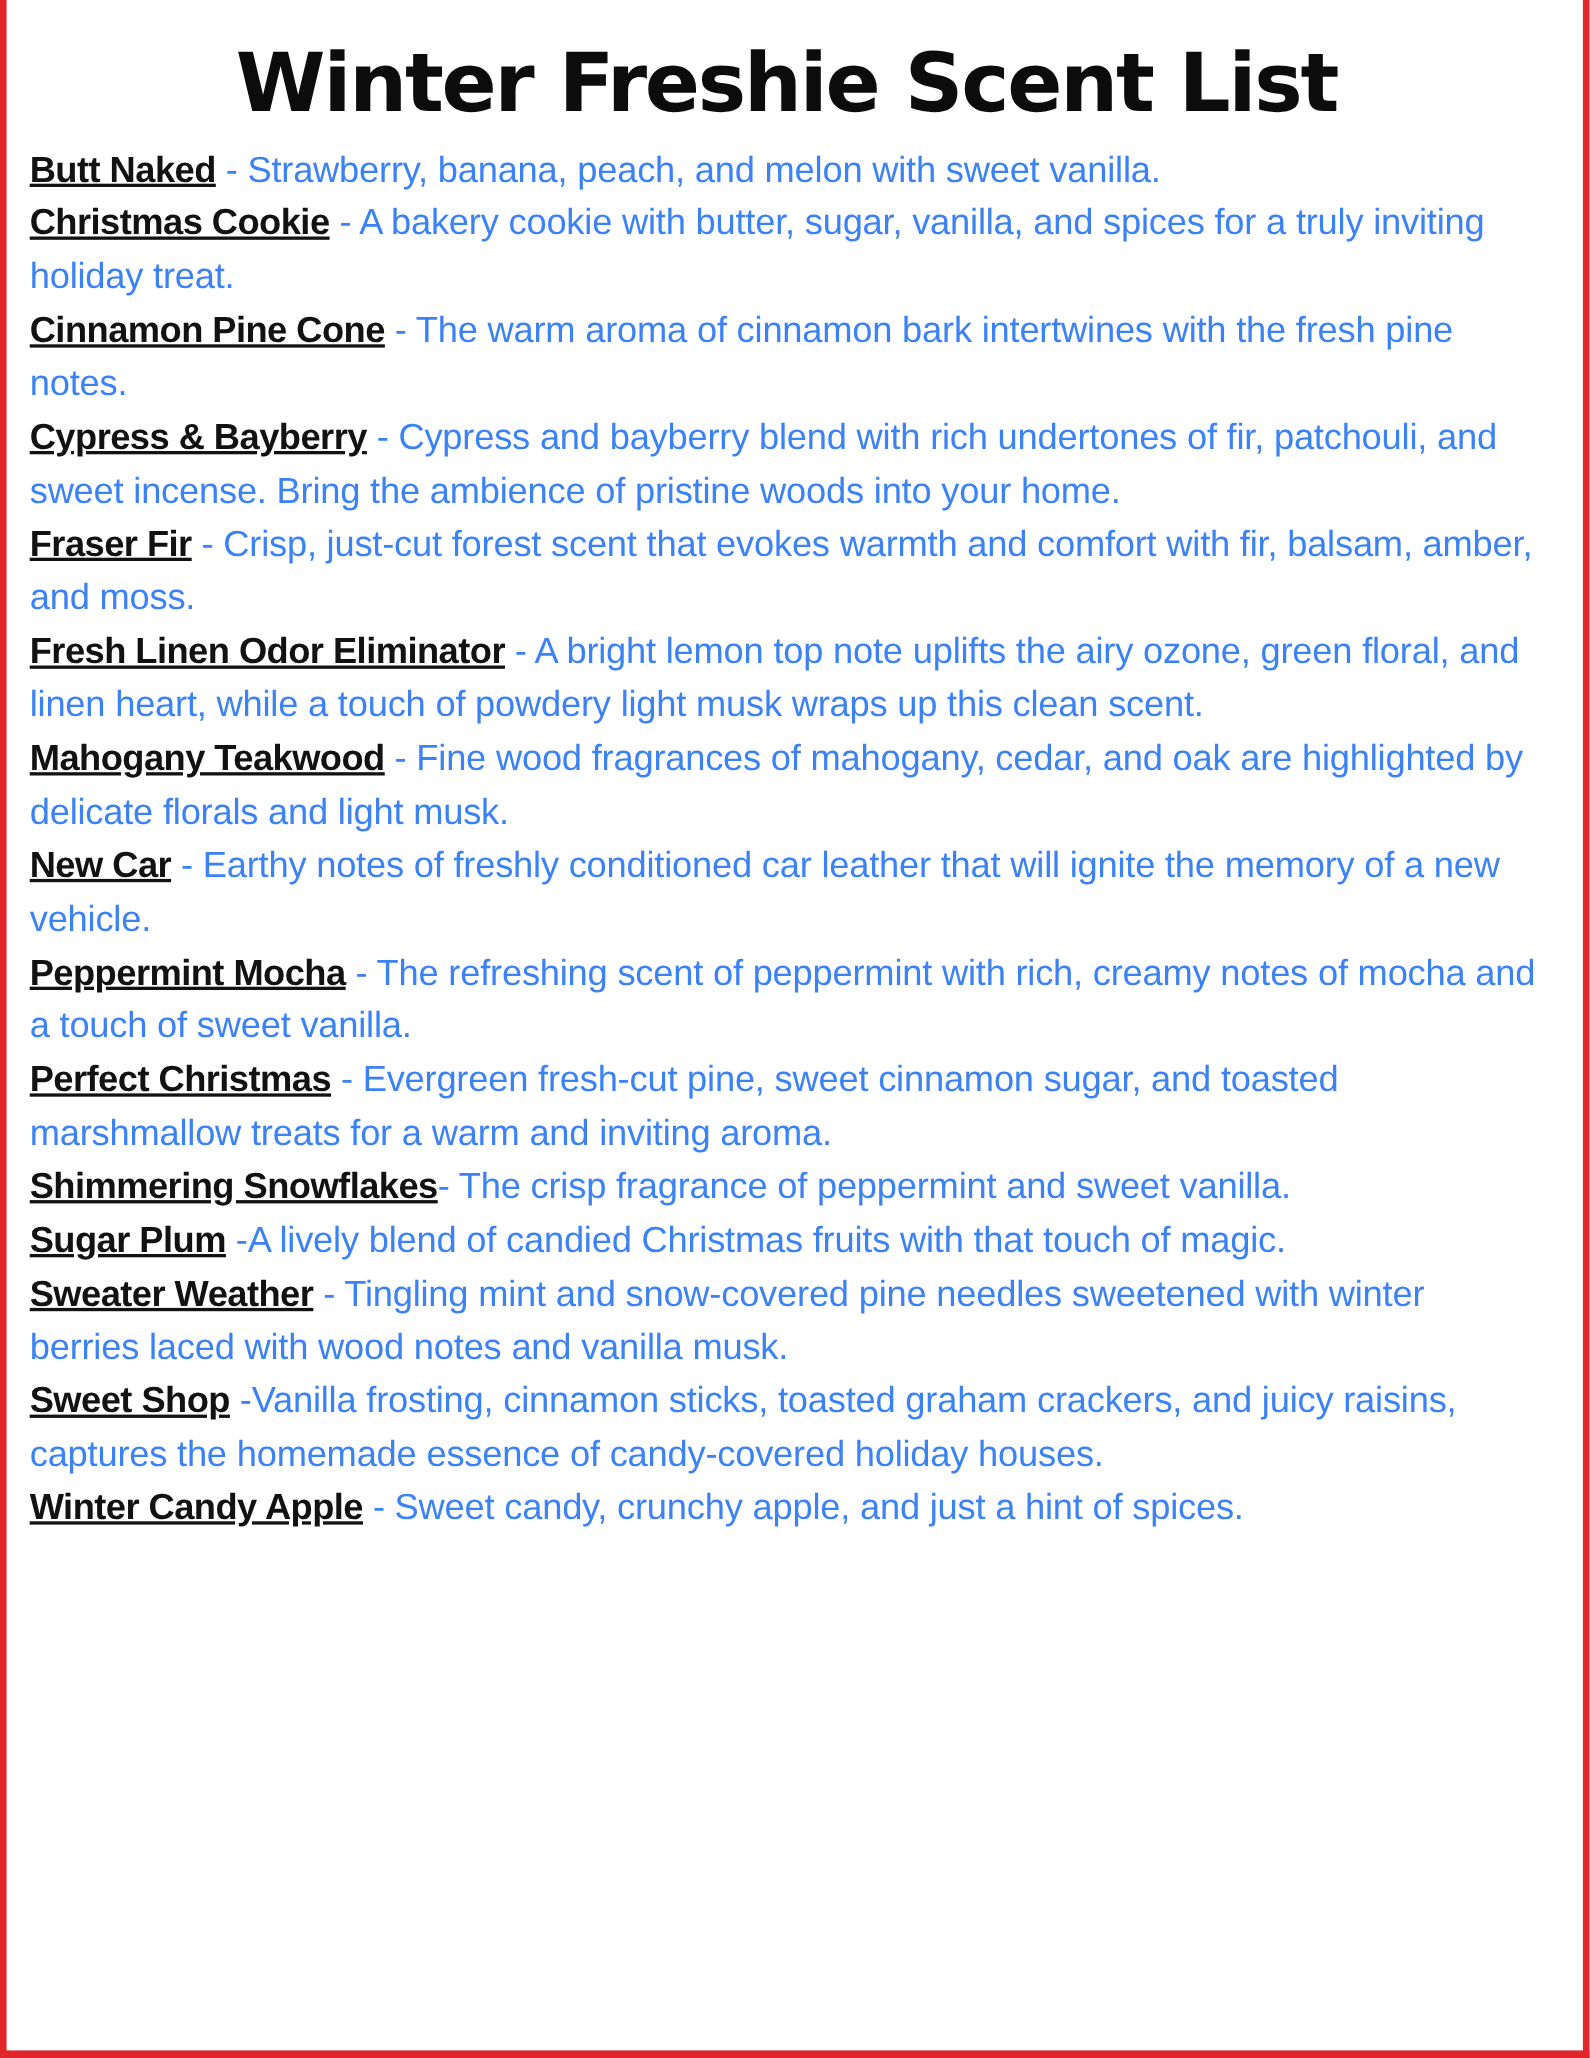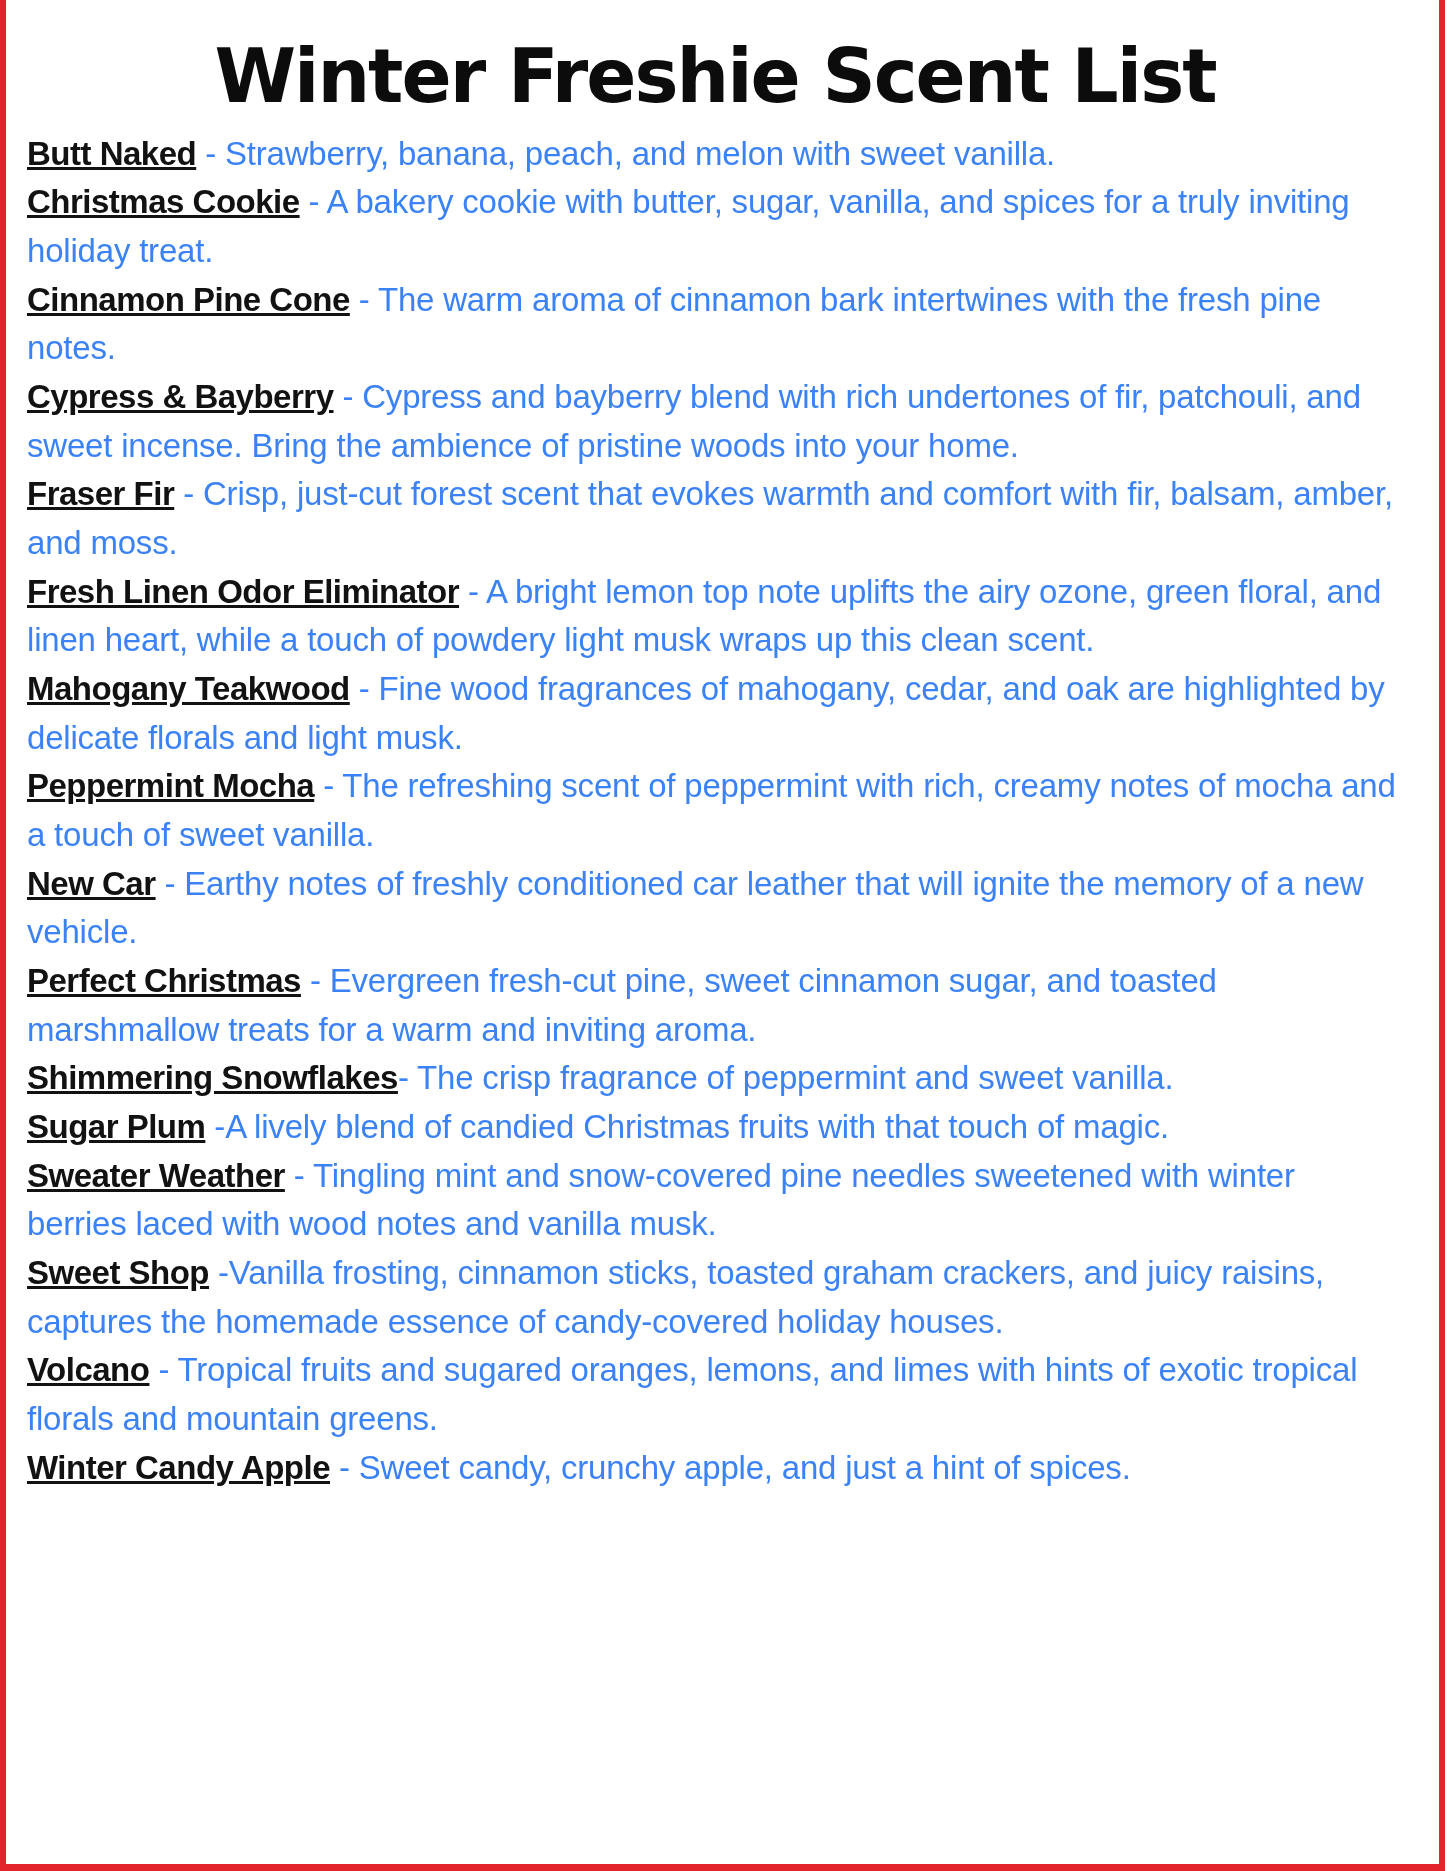--- a/index.html
+++ b/index.html
@@ -80,32 +80,31 @@
     <p class="entry"><strong class="name">Cinnamon Pine Cone</strong><span class="desc"> - The warm aroma of cinnamon bark intertwines with the fresh pine notes.</span></p>
 
     <p class="entry"><strong class="name">Cypress &amp; Bayberry</strong><span class="desc"> - Cypress and bayberry blend with rich undertones of fir, patchouli, and sweet incense. Bring the ambience of pristine woods into your home.</span></p>
 
     <p class="entry"><strong class="name">Fraser Fir</strong><span class="desc"> - Crisp, just-cut forest scent that evokes warmth and comfort with fir, balsam, amber, and moss.</span></p>
 
     <p class="entry"><strong class="name">Fresh Linen Odor Eliminator</strong><span class="desc"> - A bright lemon top note uplifts the airy ozone, green floral, and linen heart, while a touch of powdery light musk wraps up this clean scent.</span></p>
 
     <p class="entry"><strong class="name">Mahogany Teakwood</strong><span class="desc"> - Fine wood fragrances of mahogany, cedar, and oak are highlighted by delicate florals and light musk.</span></p>
 
+    <p class="entry"><strong class="name">New Car</strong><span class="desc"> - Earthy notes of freshly conditioned car leather that will ignite the memory of a new vehicle.</span></p>
+
     <p class="entry"><strong class="name">Peppermint Mocha</strong><span class="desc"> - The refreshing scent of peppermint with rich, creamy notes of mocha and a touch of sweet vanilla.</span></p>
-
-    <p class="entry"><strong class="name">New Car</strong><span class="desc"> - Earthy notes of freshly conditioned car leather that will ignite the memory of a new vehicle.</span></p>
 
     <p class="entry"><strong class="name">Perfect Christmas</strong><span class="desc"> - Evergreen fresh-cut pine, sweet cinnamon sugar, and toasted marshmallow treats for a warm and inviting aroma.</span></p>
 
     <p class="entry"><strong class="name">Shimmering Snowflakes</strong><span class="desc">- The crisp fragrance of peppermint and sweet vanilla.</span></p>
 
     <p class="entry"><strong class="name">Sugar Plum</strong><span class="desc"> -A lively blend of candied Christmas fruits with that touch of magic.</span></p>
 
     <p class="entry"><strong class="name">Sweater Weather</strong><span class="desc"> - Tingling mint and snow-covered pine needles sweetened with winter berries laced with wood notes and vanilla musk.</span></p>
 
     <p class="entry"><strong class="name">Sweet Shop</strong><span class="desc"> -Vanilla frosting, cinnamon sticks, toasted graham crackers, and juicy raisins, captures the homemade essence of candy-covered holiday houses.</span></p>
 
-    <p class="entry"><strong class="name">Volcano</strong><span class="desc"> - Tropical fruits and sugared oranges, lemons, and limes with hints of exotic tropical florals and mountain greens.</span></p>
 
     <p class="entry"><strong class="name">Winter Candy Apple</strong><span class="desc"> - Sweet candy, crunchy apple, and just a hint of spices.</span></p>
   </section>
 
 </main>
 
 </body></html>

